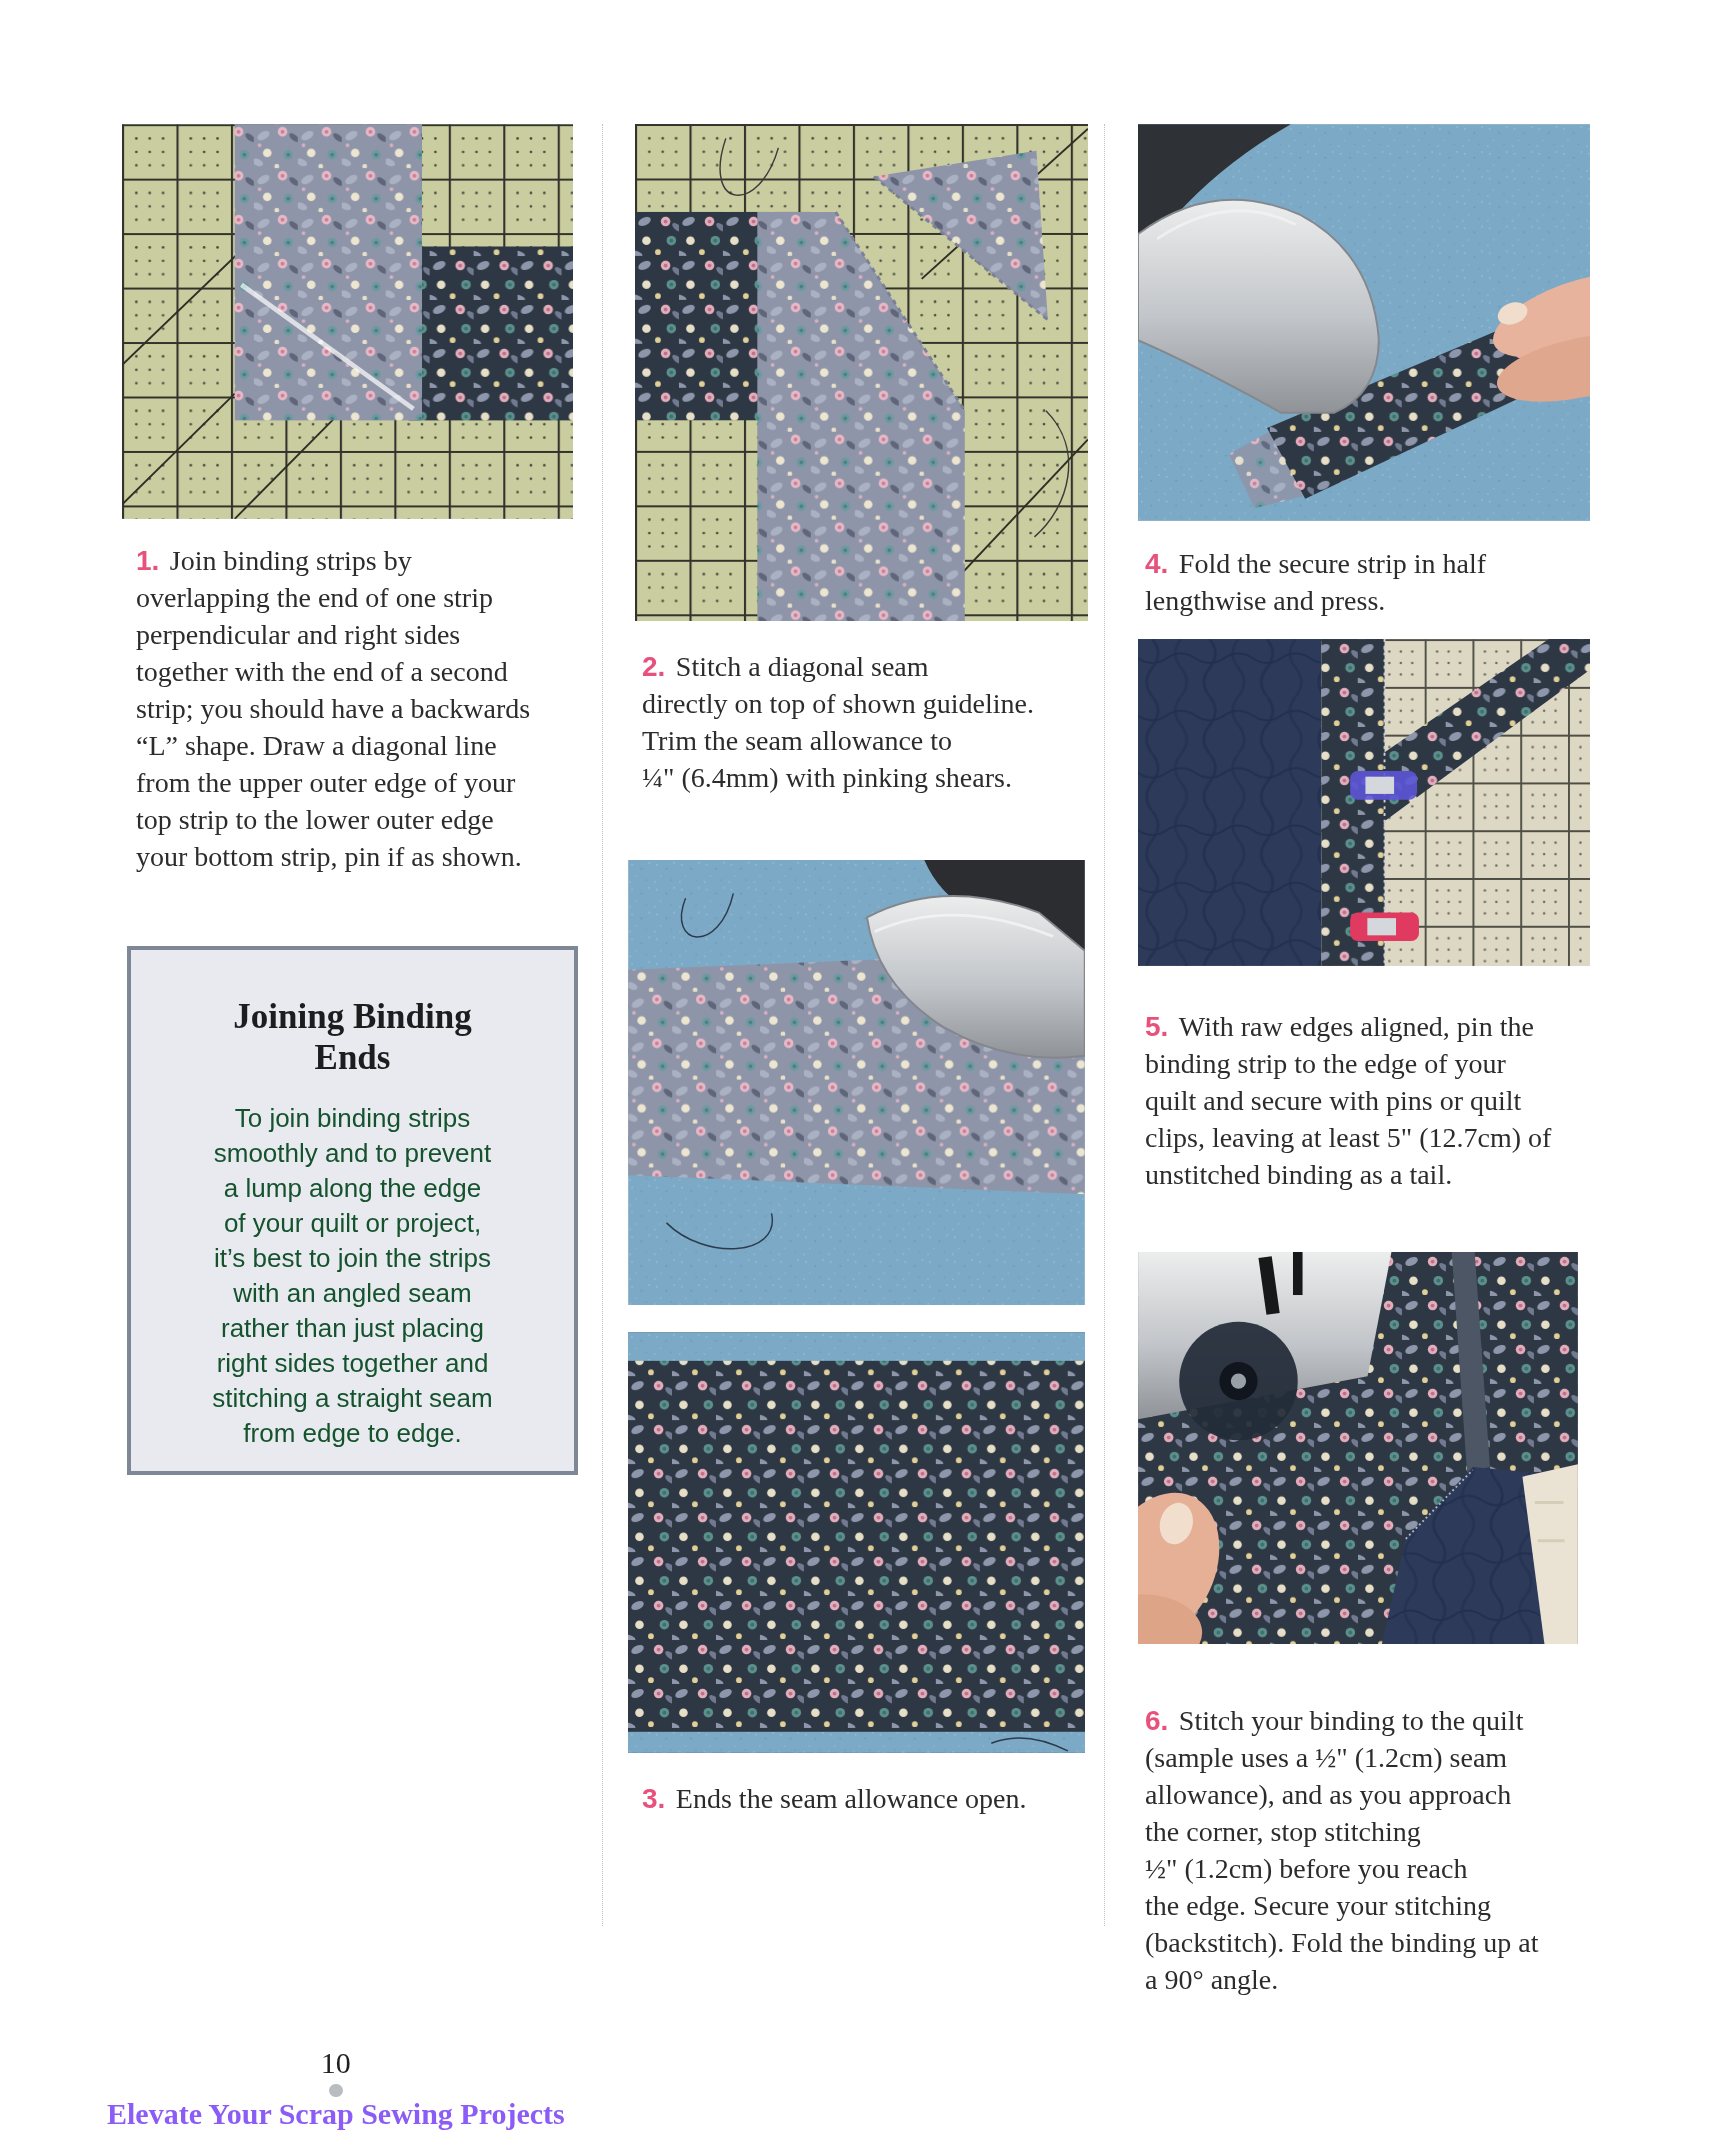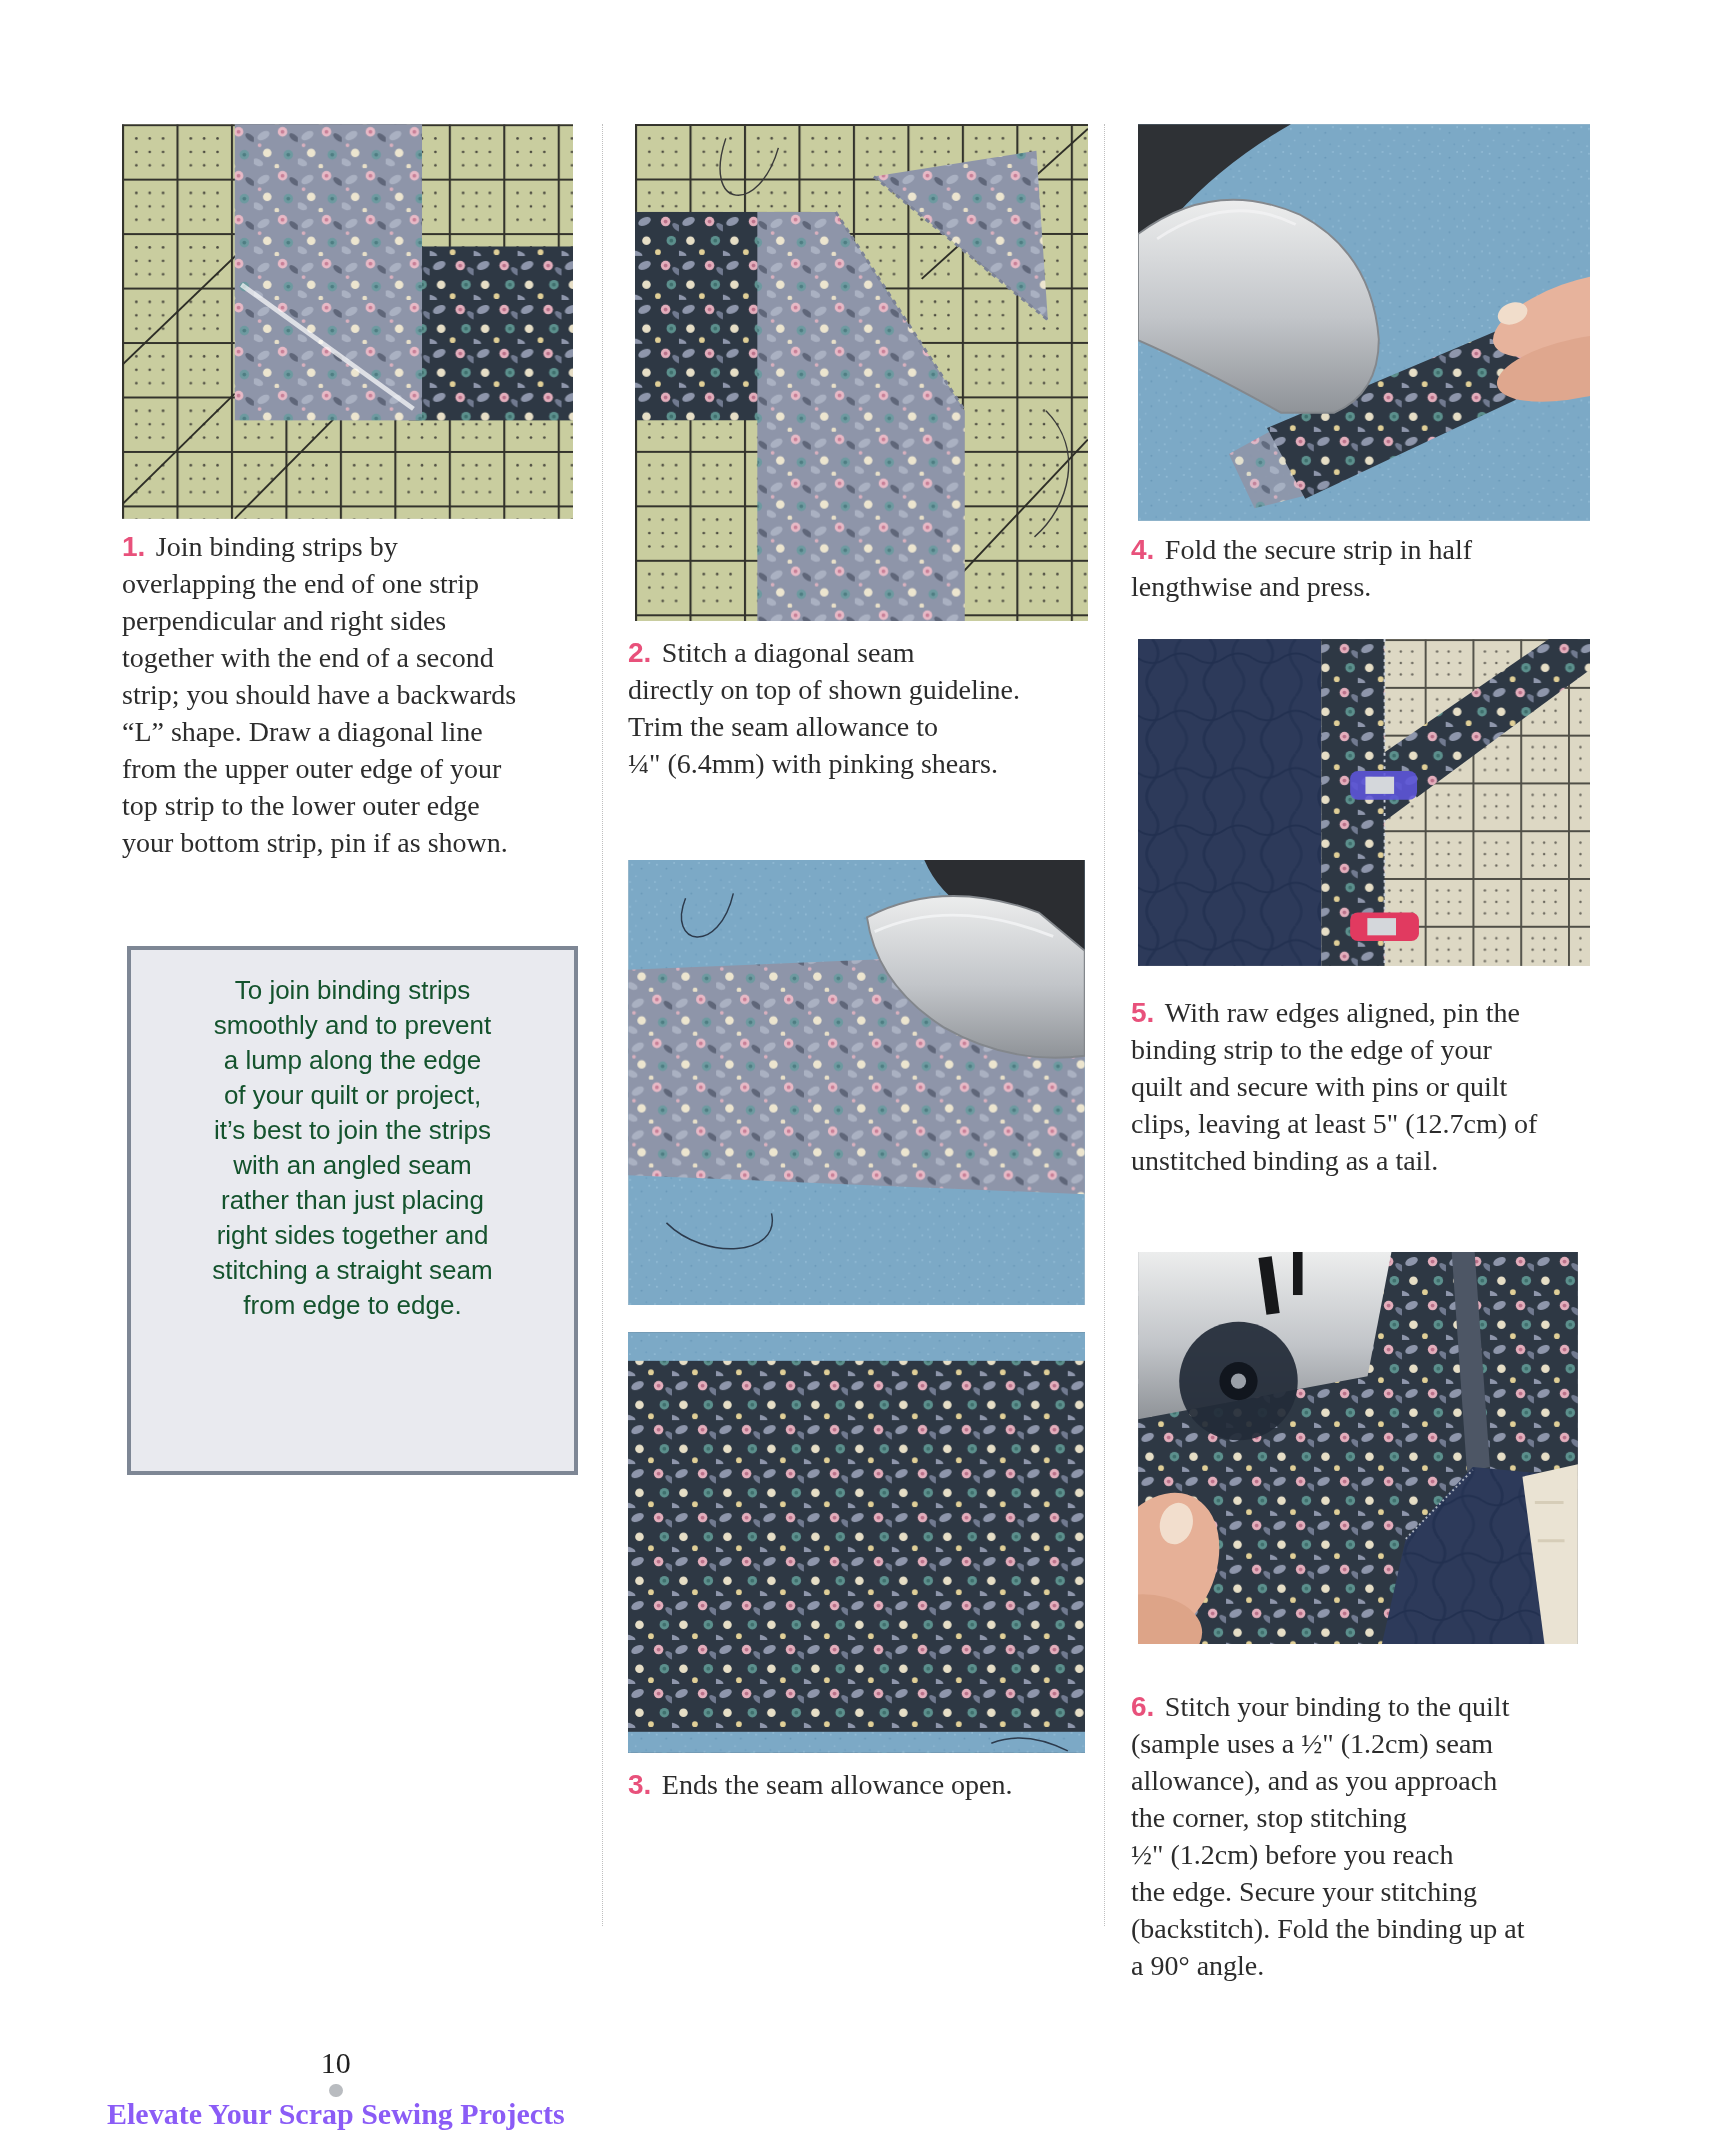--- a/index.html
+++ b/index.html
@@ -6,21 +6,21 @@
   body{width:1721px;height:2151px;background:#ffffff;position:relative;
        font-family:"Liberation Serif", serif;color:#2c2c2c;}
   .page{position:absolute;inset:0;width:1721px;height:2151px;overflow:hidden;}
 
   .divider{position:absolute;top:124px;height:1802px;width:0;
            border-left:1.9px dotted #bfbfbf;}
 
   .photo{position:absolute;overflow:hidden;background:#d8d8d8;}
   .photo svg{display:block;}
 
-  .step{position:absolute;font-size:28px;line-height:37px;margin:0;}
+  .step{position:absolute;font-size:28px;line-height:37px;margin:14px;}
   .step .num{font-family:"Liberation Sans", sans-serif;font-weight:bold;
              color:#e8517b;margin-right:10.5px;}
   .step .body{white-space:pre-line;}
 
   .sidebox{position:absolute;left:127px;top:946px;width:451px;height:529px;
            box-sizing:border-box;border:4.8px solid #7e8795;background:#e9eaef;
            display:flex;flex-direction:column;align-items:center;}
   .sidebox .title{margin-top:46px;font-weight:bold;font-size:35px;line-height:41px;
                   text-align:center;white-space:pre-line;color:#1d1d1f;}
   .sidebox .bodytext{margin-top:23px;font-family:"Liberation Sans", sans-serif;
@@ -135,20 +135,22 @@
 perpendicular and right sides
 together with the end of a second
 strip; you should have a backwards
 “L” shape. Draw a diagonal line
 from the upper outer edge of your
 top strip to the lower outer edge
 your bottom strip, pin if as shown.</span>
   </p>
 
   <aside class="sidebox">
+    <div class="title">Joining Binding
+Ends</div>
     <div class="bodytext">To join binding strips
 smoothly and to prevent
 a lump along the edge
 of your quilt or project,
 it’s best to join the strips
 with an angled seam
 rather than just placing
 right sides together and
 stitching a straight seam
 from edge to edge.</div>

